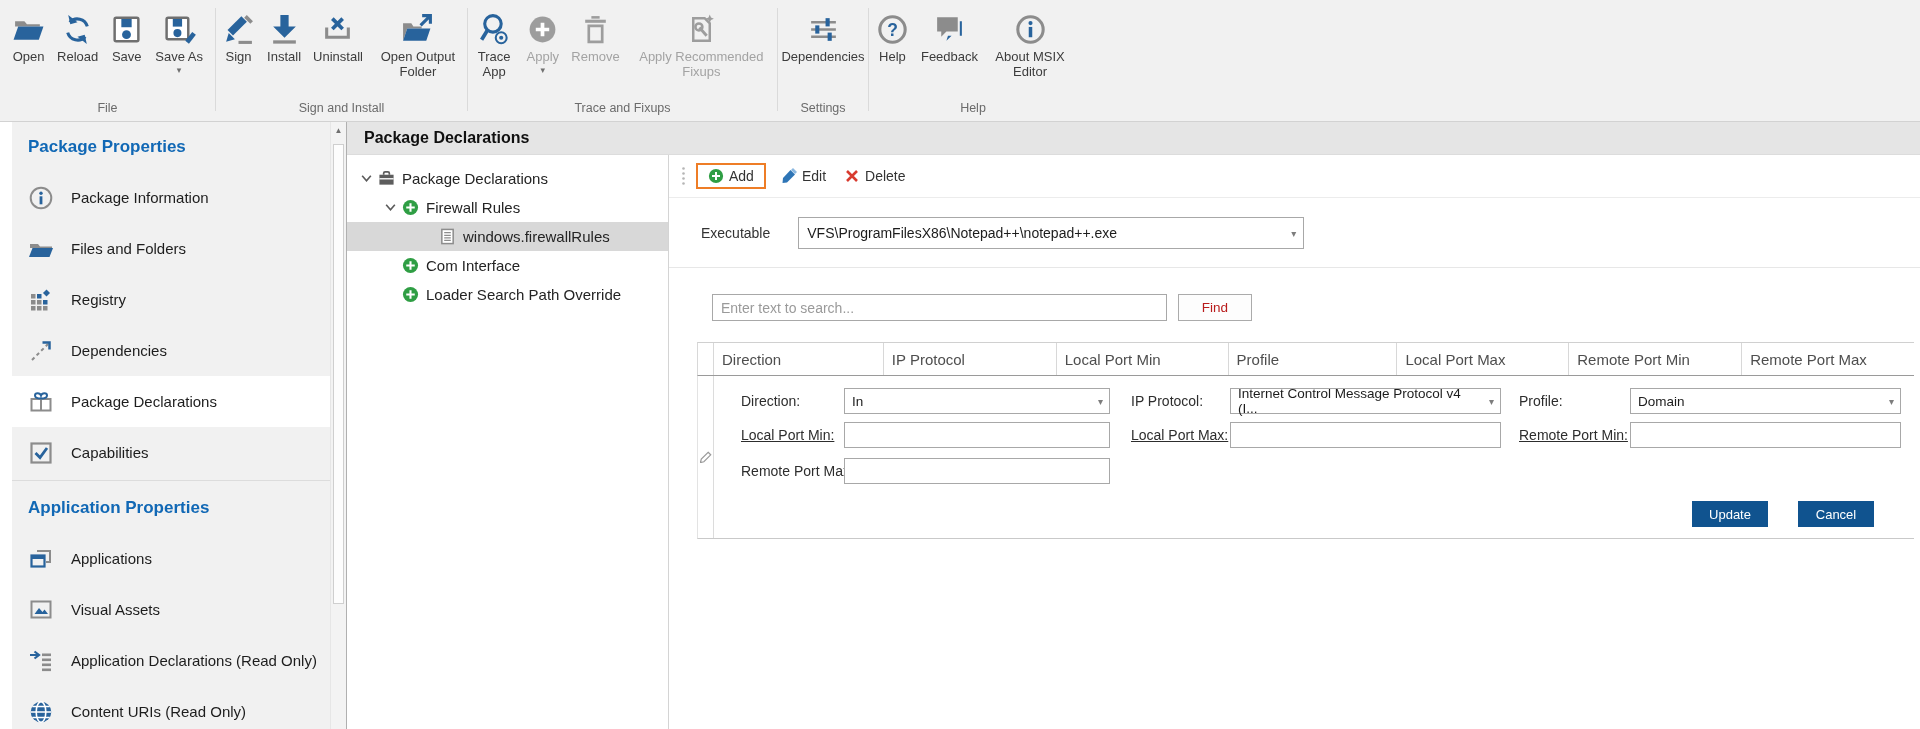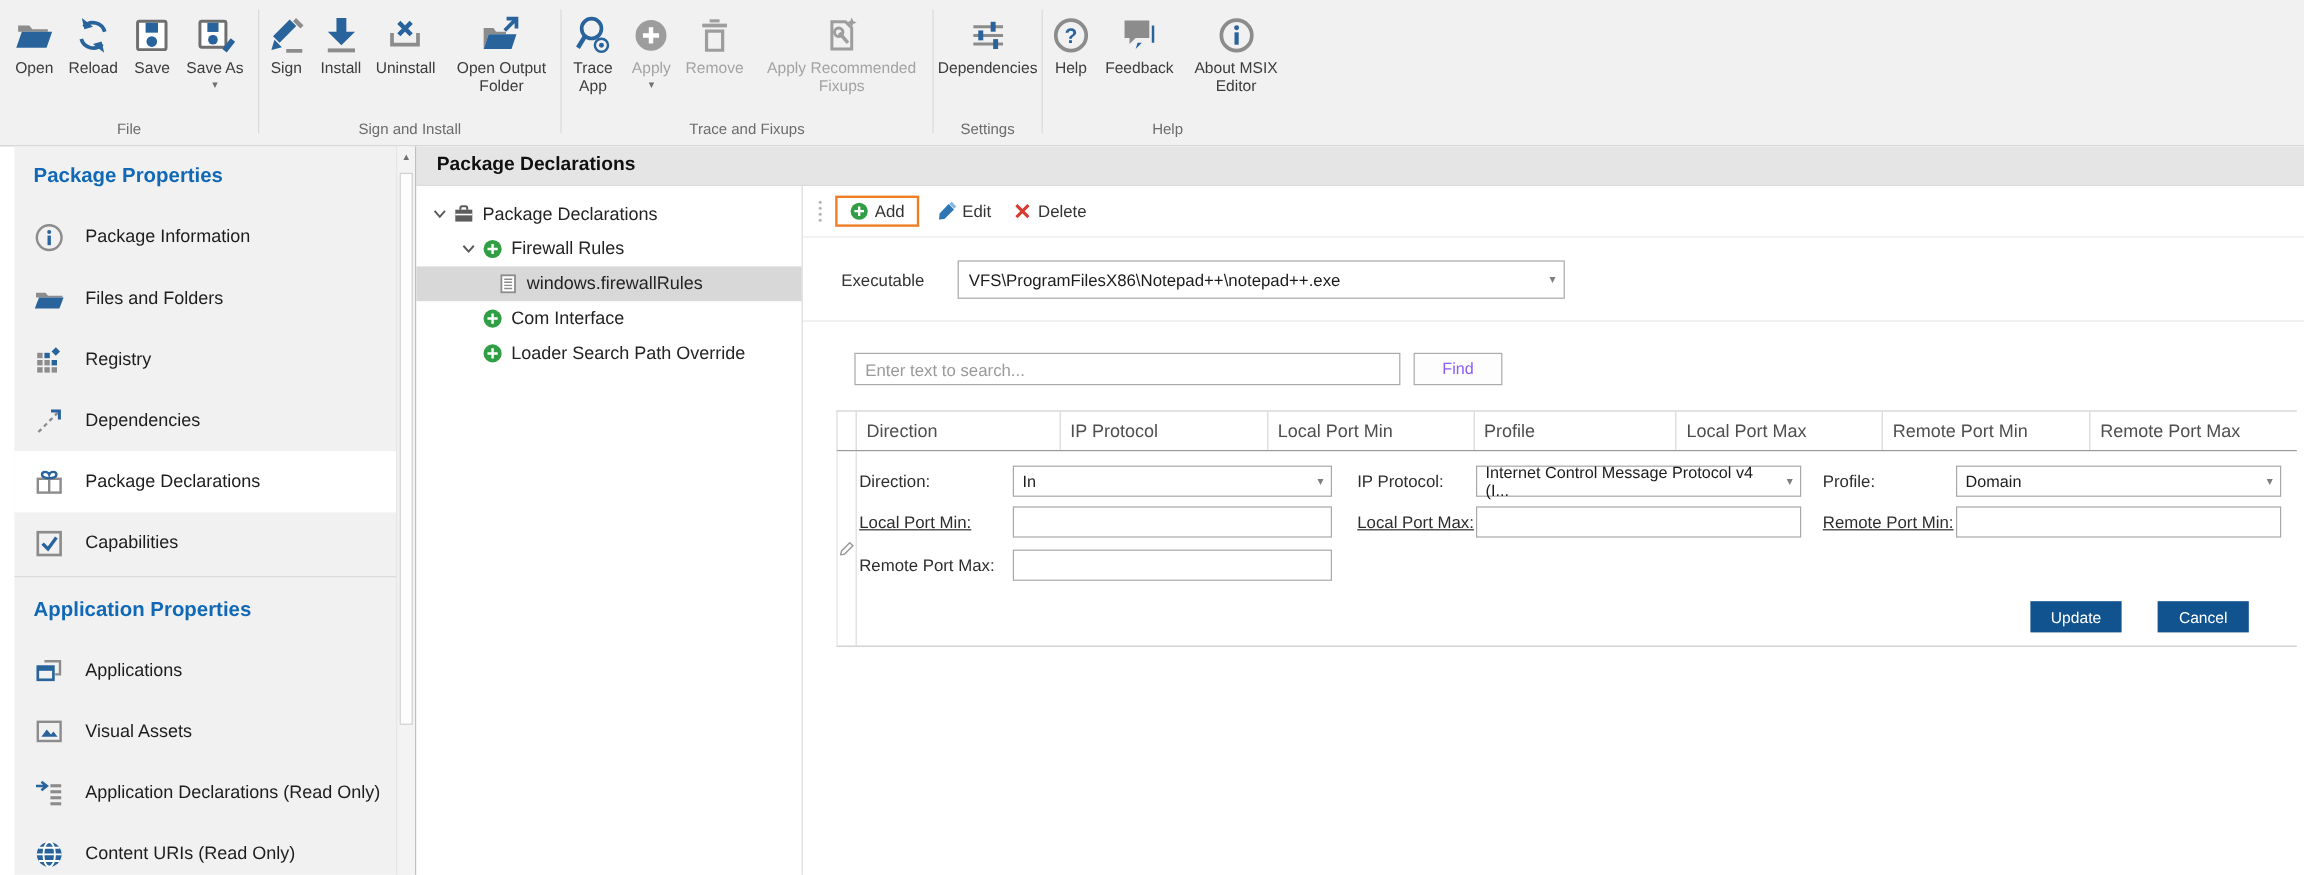--- a/index.html
+++ b/index.html
@@ -49,21 +49,21 @@
     display:flex; align-items:center; padding-left:17px; font-size:16px; font-weight:bold; color:#101010; }
 
   
   .tree { position:absolute; left:0; top:33px; width:322px; bottom:0;
     border-right:1px solid #d4d4d4; padding-top:9px; background:#fff; }
   .trow { height:29px; display:flex; align-items:center; font-size:15px; color:#242424; cursor:pointer; }
   .trow .tch { width:13px; height:13px; margin-right:5px; flex:none; }
   .trow .ti { width:17px; height:17px; margin-right:7px; flex:none; }
   .trow.selected { background:#d8d8d8; }
   .ind0 { padding-left:13px; } .ind1 { padding-left:37px; }
-  .ind1n { padding-left:55px; } .ind2n { padding-left:68px; }
+  .ind1n { padding-left:55px; } .ind2n { padding-left:92px; }
 
   
   .detail { position:absolute; left:322px; top:33px; right:0; bottom:0; background:#fff; }
   .dtoolbar { position:absolute; top:5px; left:12px; height:32px; display:flex; align-items:center; }
   .grip { margin-right:10px; }
   .tbi { width:16px; height:16px; margin-right:5px; }
   .tbtn { display:flex; align-items:center; font-size:14px; color:#333; padding:4px 9px; cursor:pointer; }
   .tbtn.hl { border:2px solid #ee7d26; background:#fff; padding:3px 10px; margin-right:6px; }
   .dtb-line { position:absolute; top:42px; left:0; right:0; border-top:1px solid #ececec; }
 
@@ -75,42 +75,42 @@
     font-size:10px; color:#7d7d7d; }
   .exec-combo { width:506px; }
 
   .secline { position:absolute; top:112px; left:0; right:0; border-top:1px solid #e7e7e7; }
 
   .searchrow { position:absolute; top:139px; left:26px; display:flex;padding-left:17px; }
   .searchrow input { width:455px; height:27px; border:1px solid #a8a8a8; padding:0 8px;
     font-size:14px; font-family:"Liberation Sans", sans-serif; color:#333; }
   .searchrow input::placeholder { color:#9a9a9a; }
   .findbtn { width:74px; height:27px; margin-left:11px; background:#fdfdfd; border:1px solid #ababab;
-    font-size:13.5px; color:#8b5cf6; display:flex; align-items:center; justify-content:center; cursor:pointer; }
+    font-size:13.5px; color:#b91c1c; display:flex; align-items:center; justify-content:center; cursor:pointer; }
 
   .grid { position:absolute; left:28px; top:187px; width:1217px; }
   .ghead { display:flex; height:34px; border-top:1px solid #d0d0d0; border-bottom:1px solid #9a9a9a;
     border-left:1px solid #d8d8d8; }
   .gcol { display:flex; align-items:center; padding-left:8px; font-size:15px; color:#4e4e4e;
     border-right:1px solid #d8d8d8; overflow:hidden; white-space:nowrap; cursor:pointer; }
   .c0{width:16px;padding-left:0;} .c1{width:170px;} .c2{width:173px;} .c3{width:172px;}
   .c4{width:169px;} .c5{width:172px;} .c6{width:173px;} .c7{width:172px; border-right:none;}
 
   .geditor { position:relative; height:163px; border-bottom:1px solid #c9c9c9;
     border-left:1px solid #e3e3e3; display:flex; }
   .indcell { width:16px; border-right:1px solid #dcdcdc; display:flex; align-items:center; justify-content:center; }
   .gform { position:relative; flex:1; }
   .flbl { position:absolute; font-size:14px; color:#2d2d2d; height:26px; display:flex; align-items:center; }
   .ffield { position:absolute; height:26px; border:1px solid #a8a8a8; background:#fff;
     font-size:13.5px; color:#1c1c1c; display:flex; align-items:center; padding:0 32px 0 7px; }
   .ffield.plain { padding-right:7px; }
   .ffield .carr { position:absolute; right:6px; top:50%; transform:translateY(-50%);
     font-size:10px; color:#7d7d7d; }
   .r1{top:12px;} .r2{top:46px;text-decoration:underline;} .r3{top:82px;}
-  .la{left:2px;text-align:right;} .fa{left:130px; width:266px;}
+  .la{left:27px;text-align:right;} .fa{left:130px; width:266px;}
   .lb{left:417px;} .fb{left:516px; width:271px;}
   .lc{left:805px;} .fc{left:916px; width:271px;}
   .bluebtn { position:absolute; top:125px; width:76px; height:26px; background:#10538f;
     color:#fff; font-size:13px; display:flex; align-items:center; justify-content:center; cursor:pointer; }
   .btn-update{left:978px;} .btn-cancel{left:1084px;}
 </style>
 </head>
 <body>
 
 <div class="ribbon">

